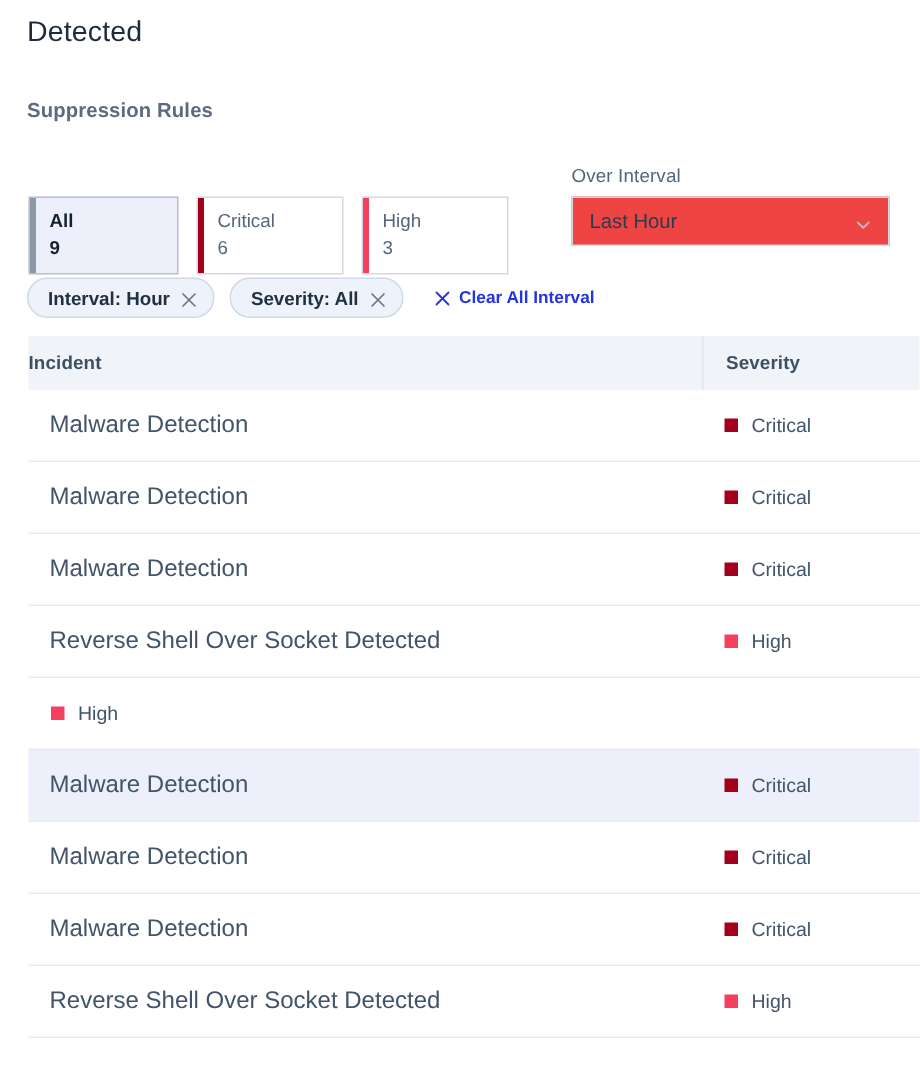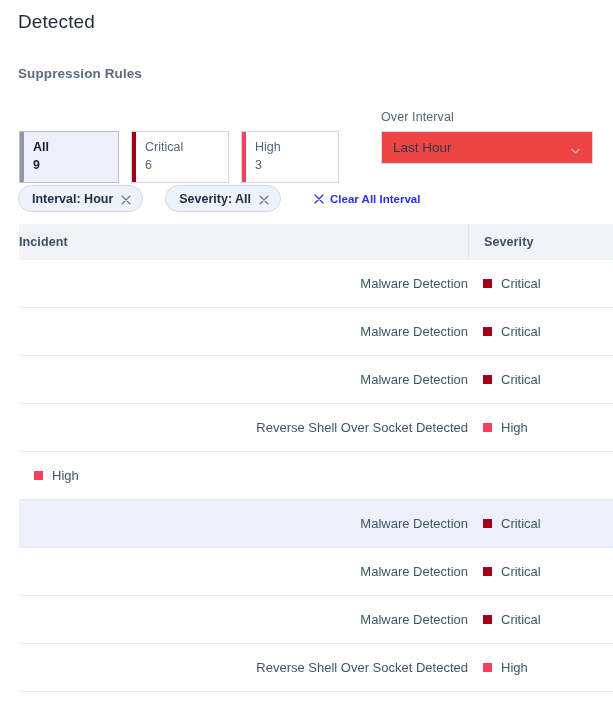--- a/index.html
+++ b/index.html
@@ -127,21 +127,21 @@
     transform: translateY(-50%);
     width: 11px; height: 11px;
   }
 
   
   .chips {
     position: absolute;
     left: 18px; top: 185px;
     display: flex;
     align-items: center;
-    gap: 22px;
+    gap: 10px;
     height: 27px;
     text-align: center;
   }
   .chip {
     display: flex;
     align-items: center;
     gap: 8px;
     height: 27px;
     padding: 0 11px 0 13px;
     border: 1px solid #cfd8e6;
@@ -199,23 +199,22 @@
     align-items: center;
     height: 48px;
     border-bottom: 1px solid #e7ebf0;
     background: #fff;
     cursor: pointer;
   }
   .t-row.hl { background: #edf0fb; }
   .td-incident {
     width: 449px;
     padding-left: 14px;
-    font-size: 13px;
+    font-size: 16px;
     color: #415469;
-    text-align: right;
   }
   .td-severity {
     flex: 1;
     padding-left: 15px;
     display: flex;
     align-items: center;
     gap: 9px;
     font-size: 13px;
     color: #415469;
   }

